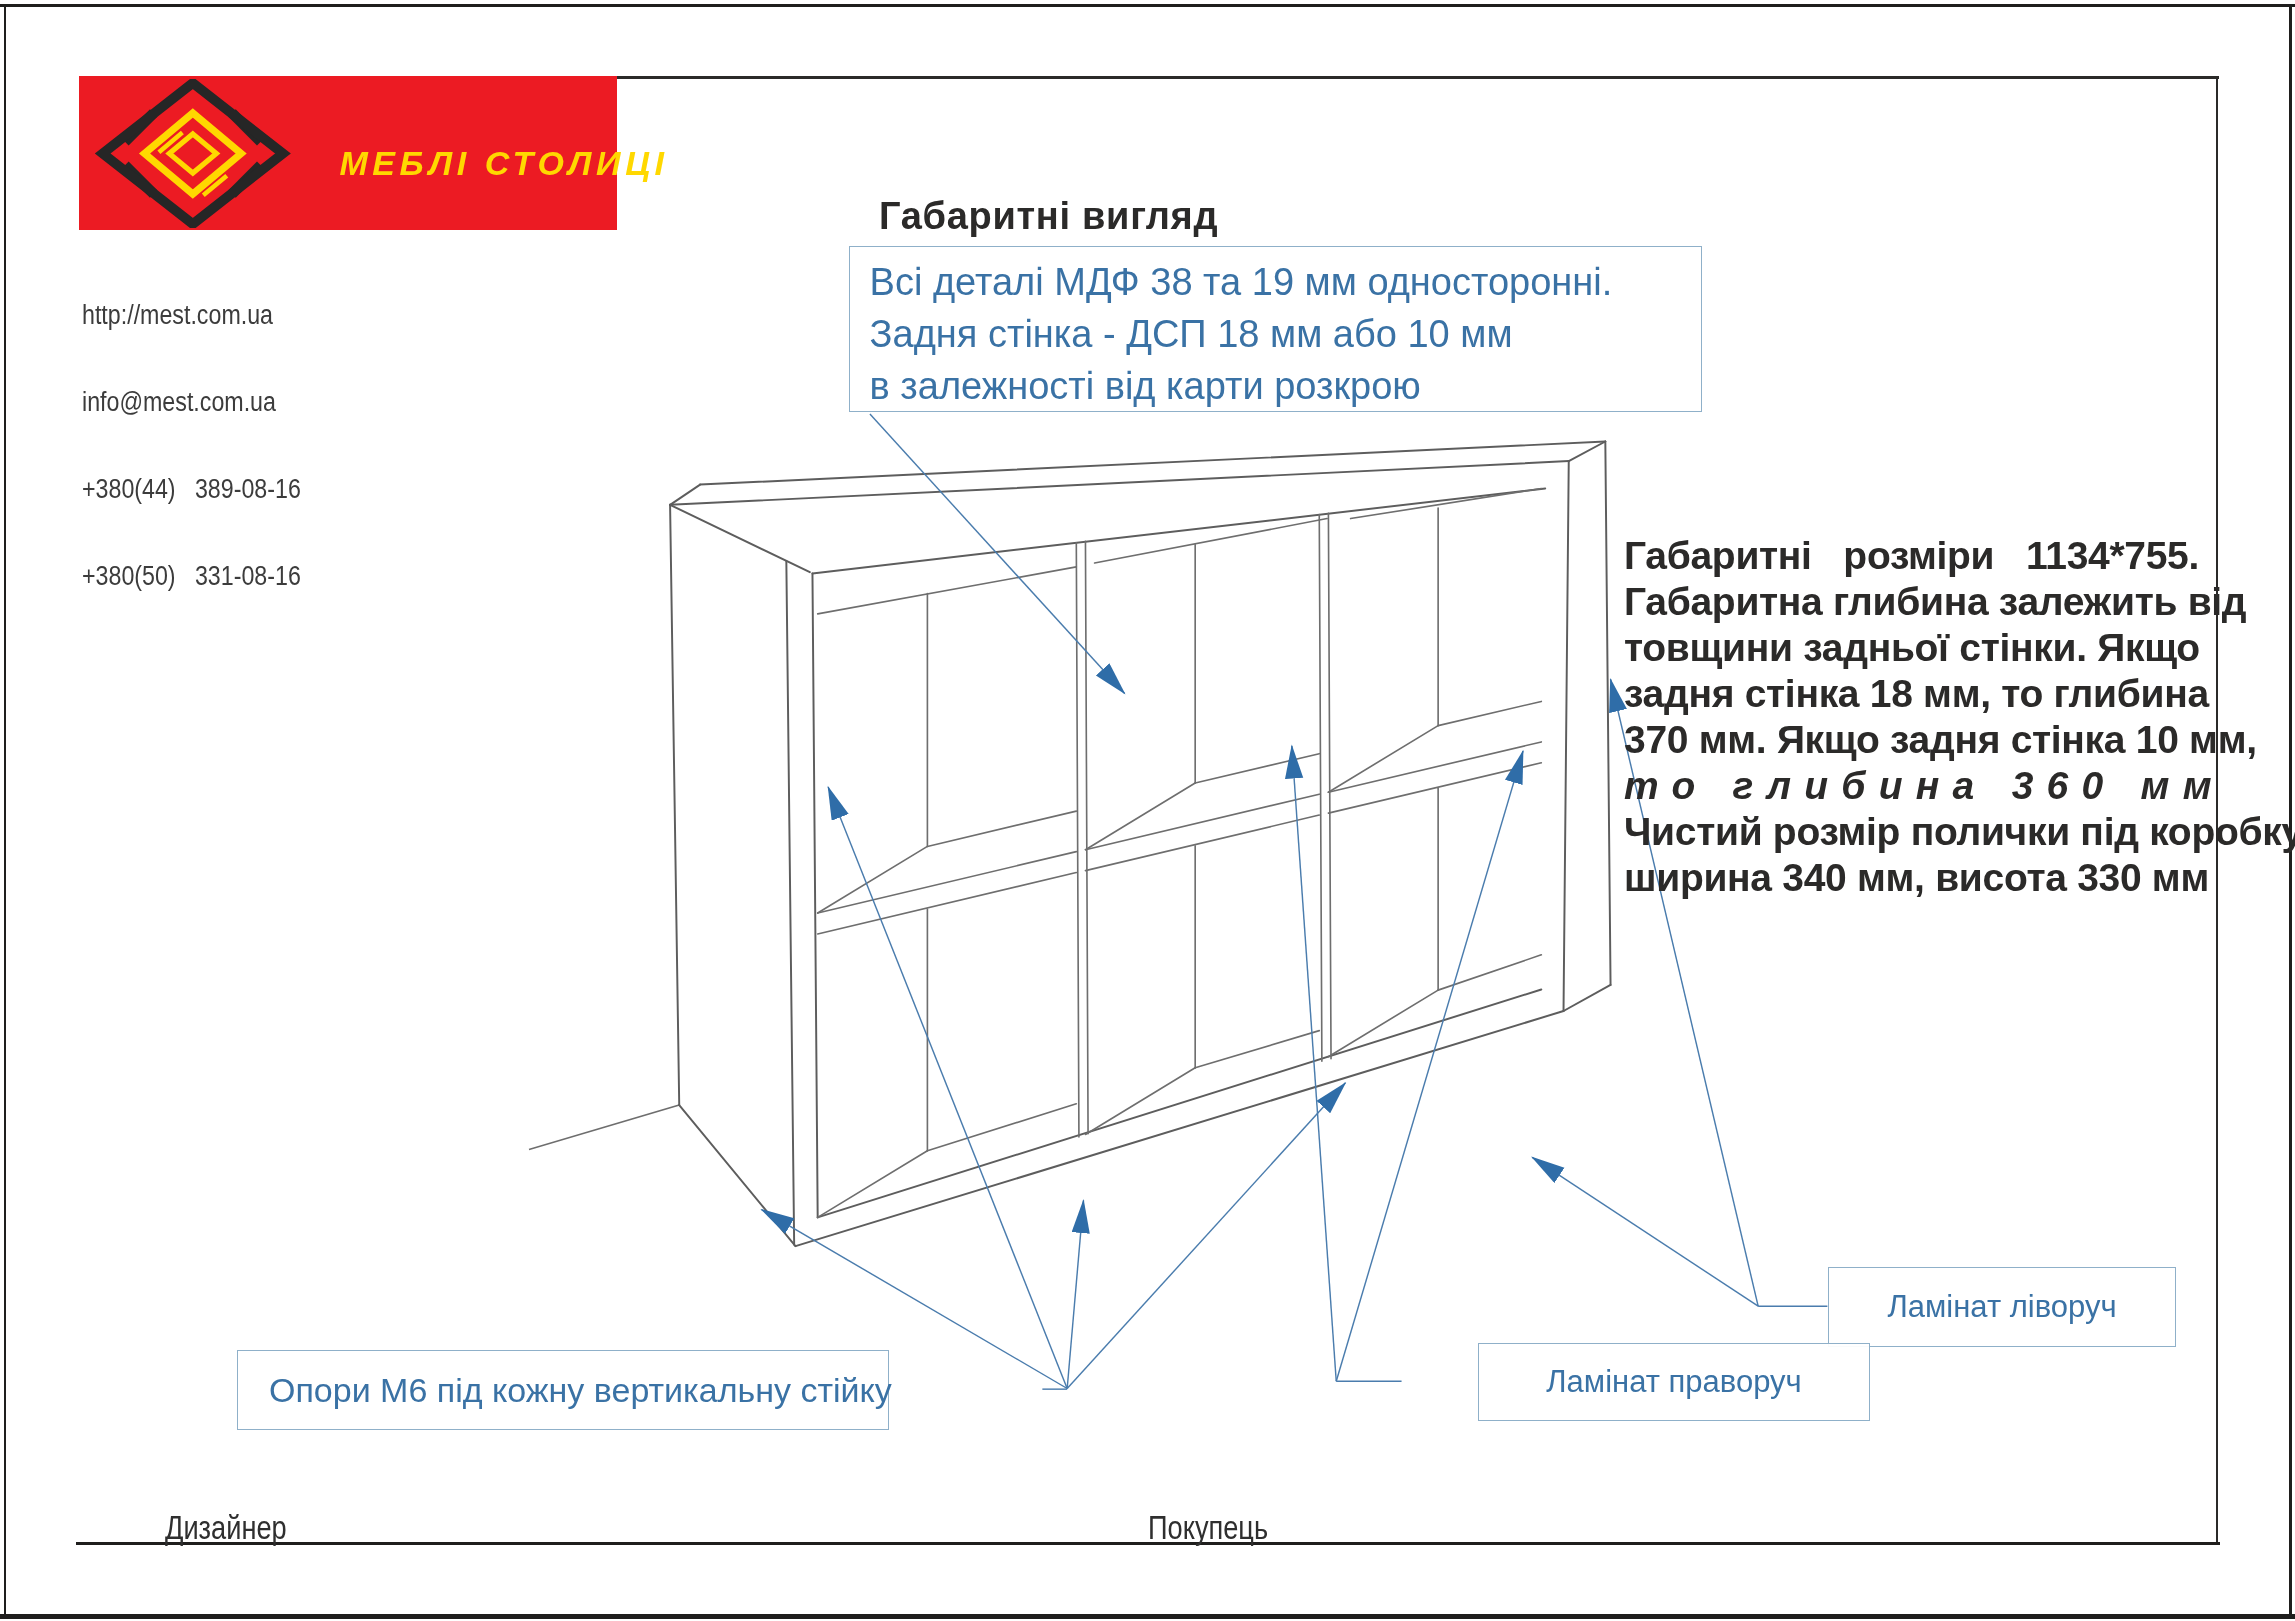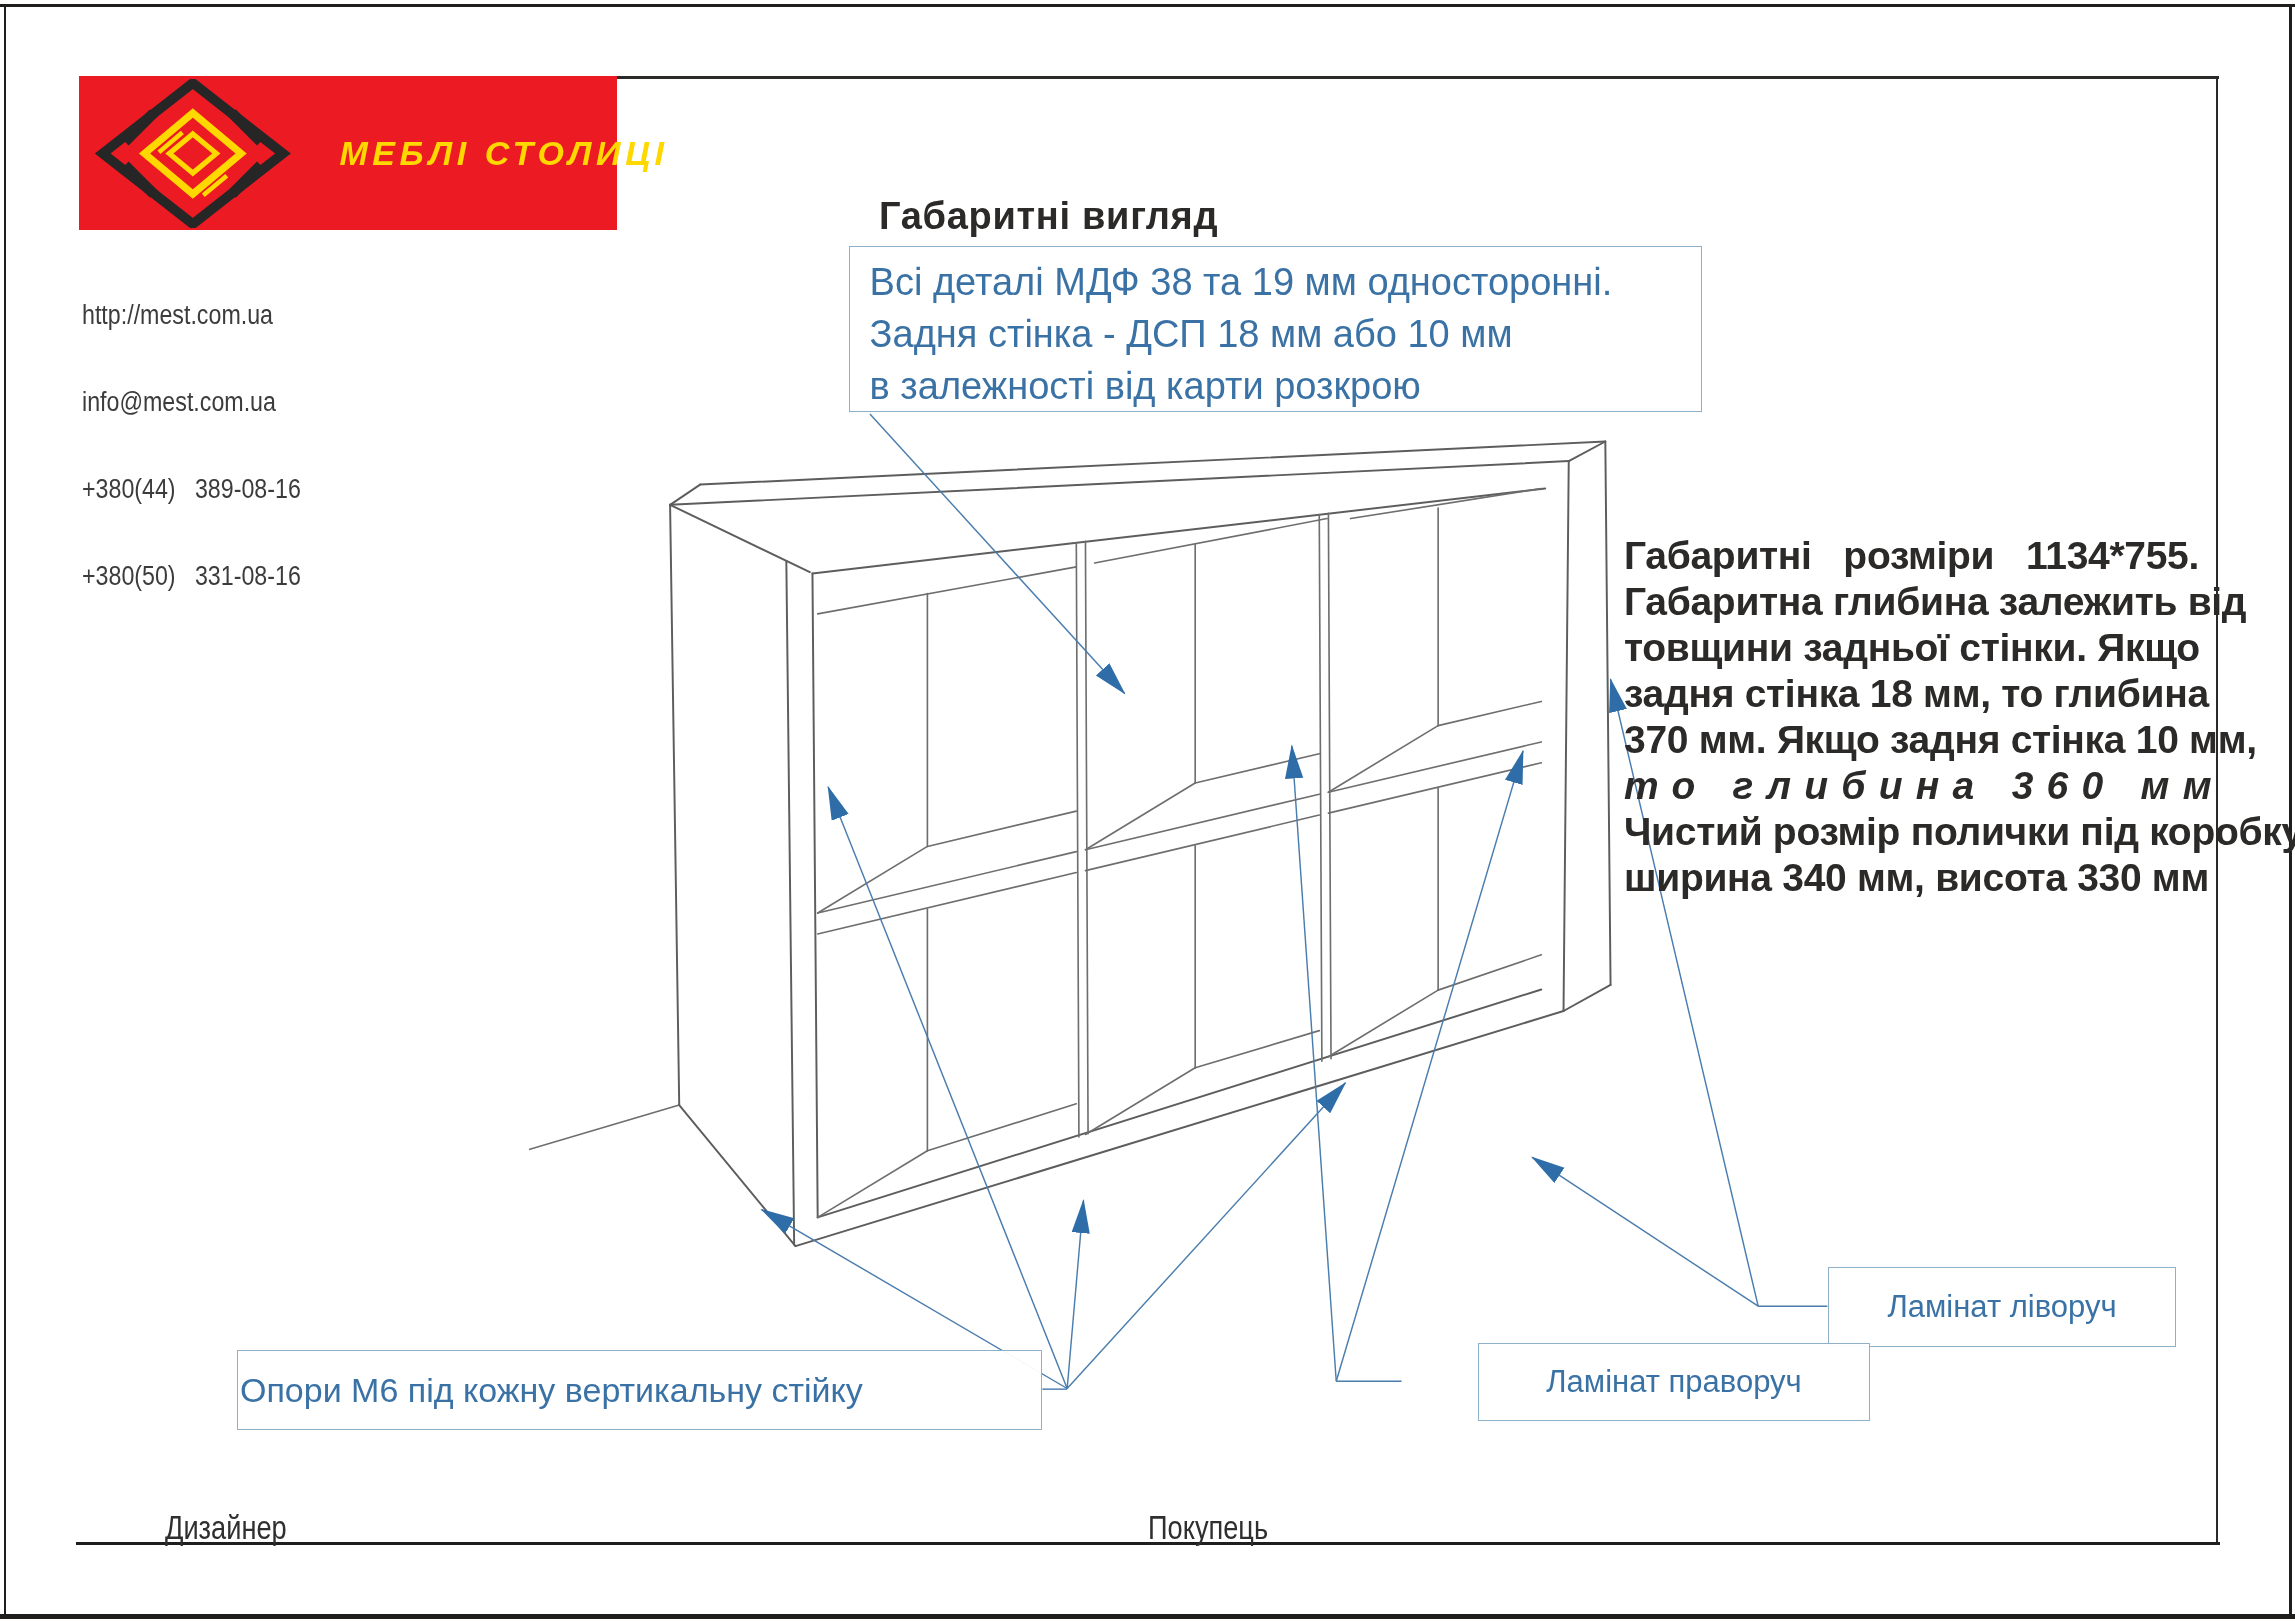--- a/index.html
+++ b/index.html
@@ -16,21 +16,21 @@
   #header-rule{left:617px;top:76px;width:1602px;height:3.3px;background:#2b2a29;}
   #inner-right-border{left:2216px;top:76px;width:2px;height:1468px;background:#2b2a29;}
   #signature-underline{left:76px;top:1542px;width:2144px;height:3.3px;background:#1f1e1d;}
   
   #brand-banner{
     position:absolute;left:79px;top:76px;width:538px;height:154px;
     background:#ec1b23;display:flex;align-items:center;
   }
   #brand-emblem{position:absolute;left:11.8px;top:2.6px;}
   #brand-name{
-    position:absolute;left:242px;top:0;width:366px;height:100%;
+    position:absolute;left:242px;top:10px;width:366px;height:100%;
     display:flex;align-items:center;justify-content:center;
     color:#ffd800;font-size:34px;font-weight:bold;font-style:italic;
     letter-spacing:4.6px;white-space:nowrap;
   }
   
   #contact-block{
     position:absolute;left:82px;top:243px;color:#3c3c3c;font-size:27px;
     line-height:29px;transform:scaleX(0.86);transform-origin:left top;
     white-space:pre;font-weight:400;
   }
@@ -42,22 +42,22 @@
   
   .note-box{
     position:absolute;border:1.3px solid #8fb0c9;background:rgba(255,255,255,0.95);
     color:#3a72a5;box-sizing:border-box;
   }
   #info-note{
     left:849px;top:246px;width:853px;height:166px;
     font-size:38px;line-height:52px;padding:9.1px 0 0 19.6px;white-space:nowrap;
   }
   #supports-label-box{
-    left:237px;top:1350px;width:805px;height:80px;
-    font-size:34px;display:flex;align-items:center;padding-left:2px;white-space:nowrap;
+    left:237px;top:1350px;width:652px;height:80px;
+    font-size:34px;display:flex;align-items:center;padding-left:31px;white-space:nowrap;
   }
   #laminate-left-label-box{
     left:1828px;top:1267px;width:348px;height:80px;
     font-size:31px;display:flex;align-items:center;justify-content:center;white-space:nowrap;
   }
   #laminate-right-label-box{
     left:1478px;top:1343px;width:392px;height:78px;
     font-size:31px;display:flex;align-items:center;justify-content:center;white-space:nowrap;
   }
   

